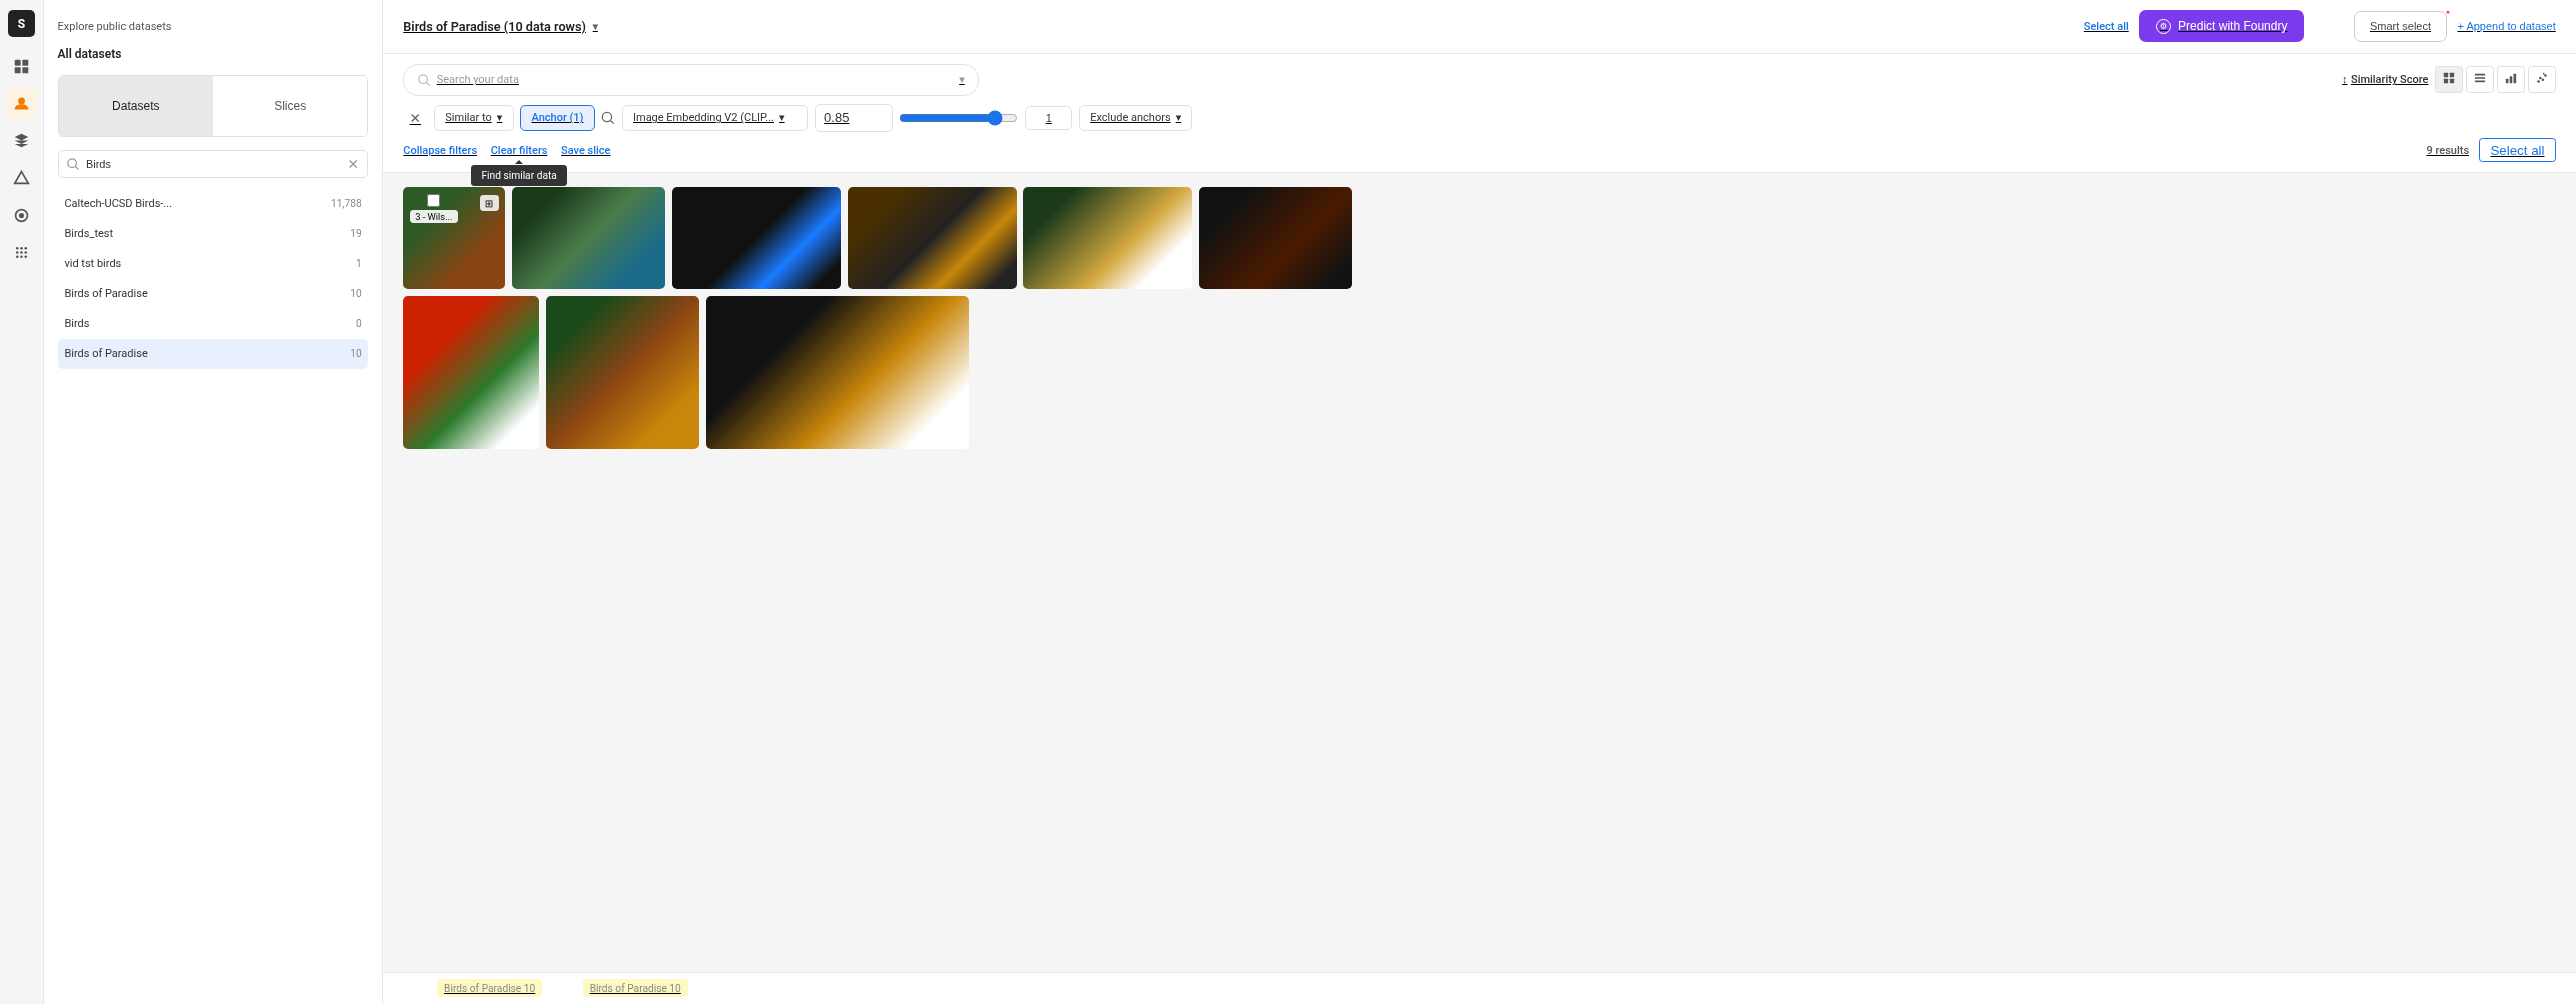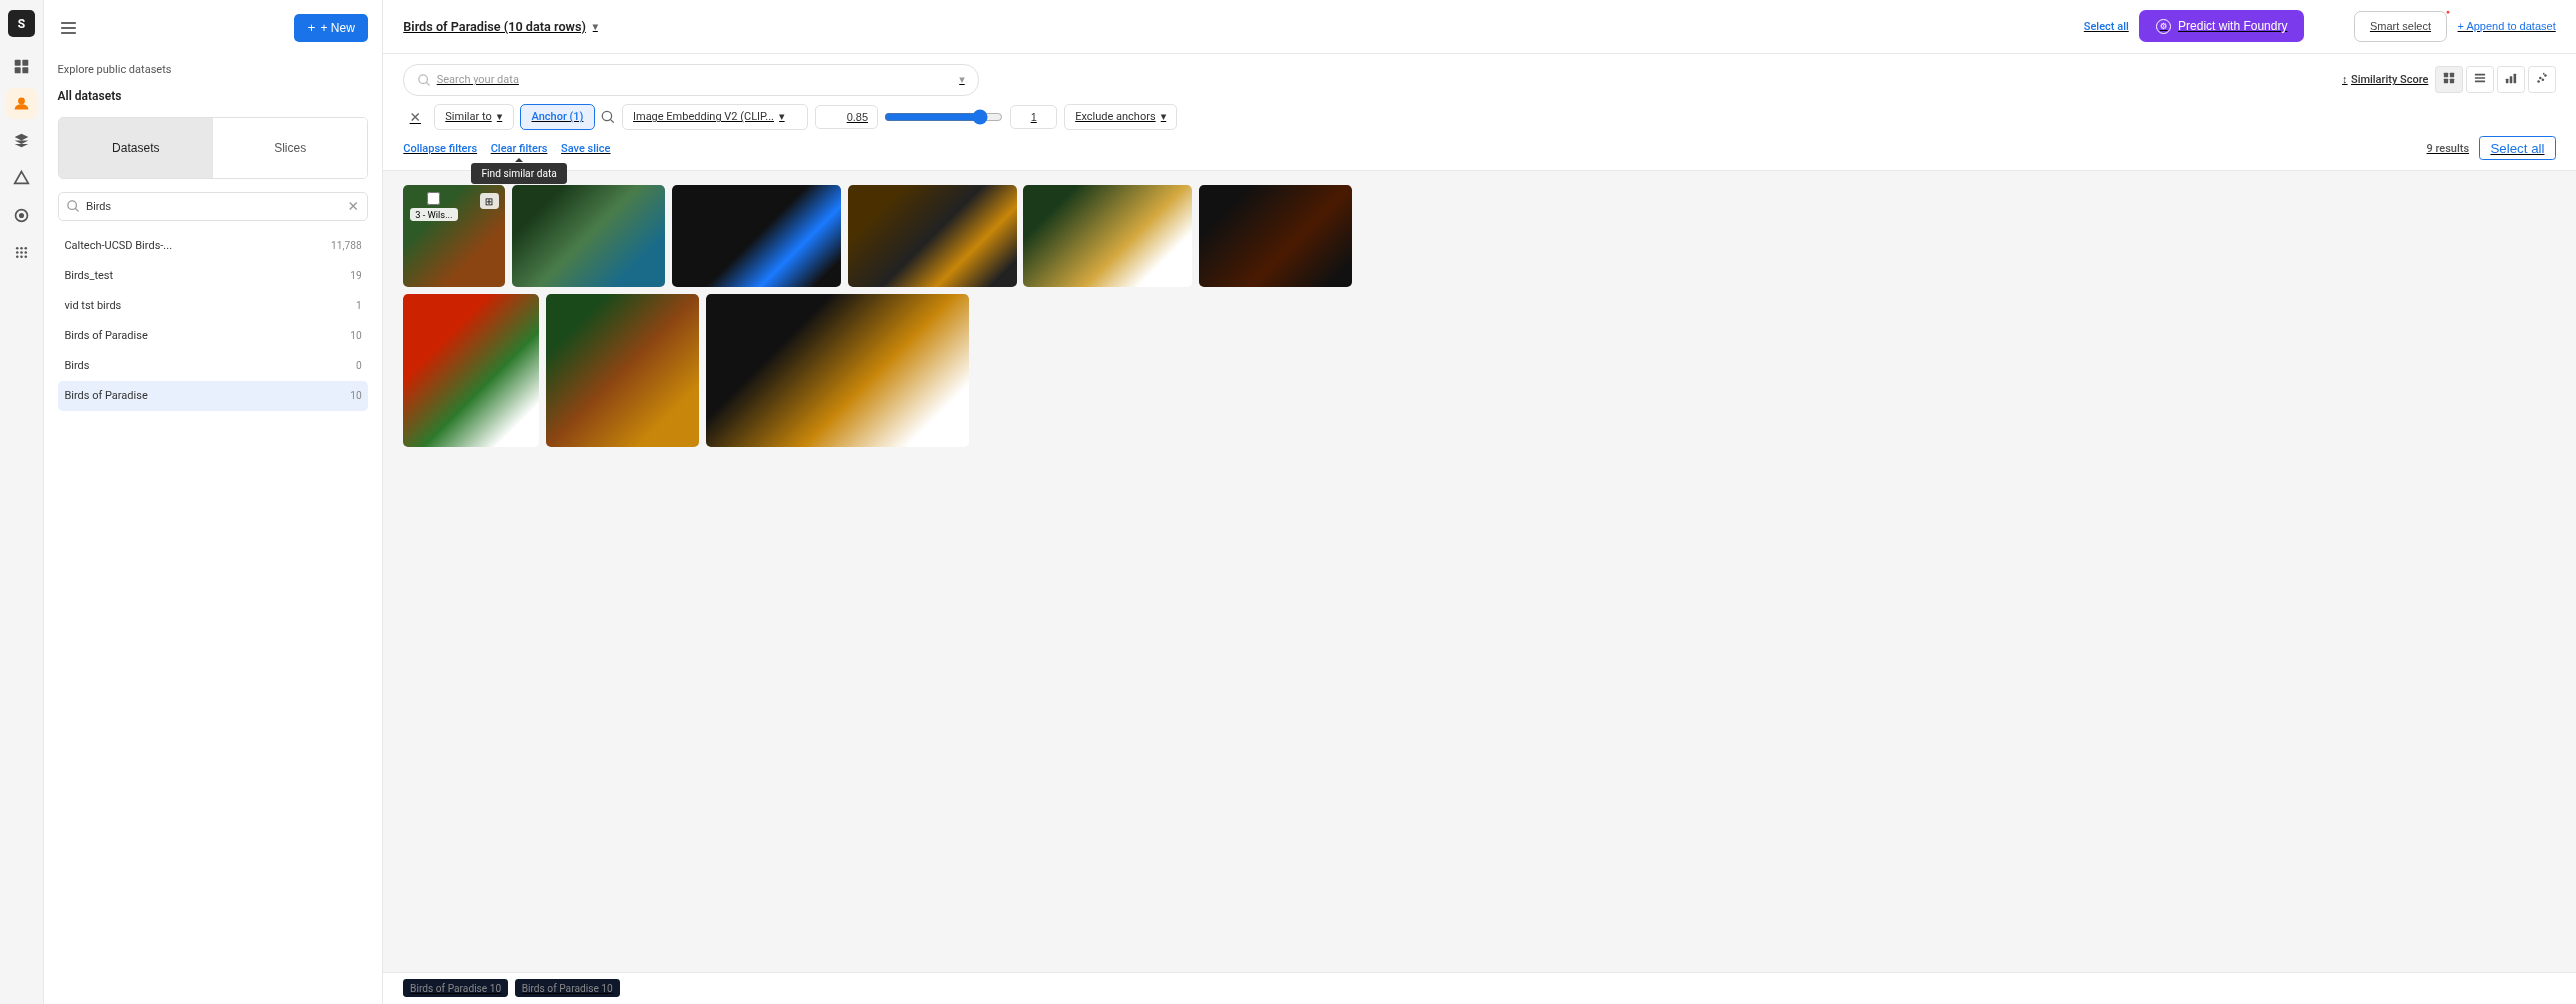--- a/index.html
+++ b/index.html
@@ -57,21 +57,21 @@
     .view-icons { display: flex; gap: 3.4px; }
     .view-icon-btn { padding: 5.1px 6.8px; border: 0.8px solid #e0e0e0; border-radius: 3.4px; background: #fff; cursor: pointer; font-size: 12px; color: #555; }
     .view-icon-btn.active { background: #f0f0f0; }
 
     
     .filter-row { display: flex; align-items: center; gap: 6.8px; flex-wrap: wrap; }
     .filter-close-btn { background: none; border: none; width: 24px; height: 24px; display: flex; align-items: center; justify-content: center; cursor: pointer; color: #666; border-radius: 50%; font-size: 13.6px; }
     .filter-select { border: 0.8px solid #e0e0e0; border-radius: 5.1px; padding: 5.1px 10.2px; font-size: 11px; color: #333; background: #fff; cursor: pointer; display: flex; align-items: center; gap: 5.1px; }
     .anchor-badge { background: #e8f0fe; border: 0.8px solid #1a73e8; color: #1a73e8; border-radius: 5.1px; padding: 5.1px 10.2px; font-size: 11px; font-weight: 500; cursor: pointer; }
     .model-select { border: 0.8px solid #e0e0e0; border-radius: 5.1px; padding: 5.1px 10.2px; font-size: 11px; color: #333; background: #fff; cursor: pointer; display: flex; align-items: center; gap: 5.1px; min-width: 186px; }
-    .threshold-input { border: 0.8px solid #e0e0e0; border-radius: 5.1px; padding: 5.1px 8.5px; font-size: 11px; color: #333; width: 63px; text-align: right; }
+    .threshold-input { border: 0.8px solid #e0e0e0; border-radius: 5.1px; padding: 5.1px 8.5px; font-size: 13px; color: #333; width: 78px; text-align: left; }
     .slider-container { display: flex; align-items: center; width: 119px; }
     .slider { width: 100%; accent-color: #1a73e8; }
     .count-input { border: 0.8px solid #e0e0e0; border-radius: 5.1px; padding: 5.1px 8.5px; font-size: 11px; color: #333; width: 47px; text-align: center; }
     .exclude-select { border: 0.8px solid #e0e0e0; border-radius: 5.1px; padding: 5.1px 10.2px; font-size: 11px; color: #333; background: #fff; cursor: pointer; display: flex; align-items: center; gap: 5.1px; }
 
     
     .filter-links-row { display: flex; align-items: center; justify-content: space-between; margin-top: 6.8px; }
     .filter-links-left { display: flex; gap: 13.6px; position: relative; }
     .filter-link { font-size: 11px; color: #1a73e8; cursor: pointer; font-weight: 500; }
     .tooltip { background: #333; color: #fff; padding: 5.1px 10.2px; border-radius: 3.4px; font-size: 10.2px; position: absolute; bottom: -29px; left: 68px; white-space: nowrap; z-index: 10; }
@@ -92,21 +92,21 @@
     .bird-img-3 { background: linear-gradient(135deg, #111 30%, #111 50%, #1a7aff 70%, #111 90%); }
     .bird-img-4 { background: linear-gradient(135deg, #4a3000 20%, #222 50%, #c8860a 70%, #222 90%); }
     .bird-img-5 { background: linear-gradient(135deg, #1a3a1a 20%, #d4a840 60%, #fff 80%); }
     .bird-img-6 { background: linear-gradient(135deg, #111 20%, #4a1a00 60%, #111 90%); }
     .bird-img-7 { background: linear-gradient(135deg, #cc2200 30%, #2d7a2d 60%, #fff 85%); }
     .bird-img-8 { background: linear-gradient(135deg, #1a4a1a 20%, #8b4513 50%, #c8860a 80%); }
     .bird-img-9 { background: linear-gradient(135deg, #111 30%, #c8860a 60%, #fff 85%); }
 
     .bottom-bar { background: #fff; border-top: 0.8px solid #e8e8e8; padding: 6.8px 20.3px; display: flex; align-items: center; justify-content: space-between; font-size: 10.2px; color: #888; }
     .bottom-labels { display: flex; gap: 6.8px; }
-    .bottom-label { padding: 3.4px 6.8px; background: #0f172a; border-radius: 3.4px; }
+    .bottom-label { padding: 3.4px 6.8px; background: #fef9c3; border-radius: 3.4px; margin-left: 34px; }
 
     .sidebar-icons-col { display: flex; flex-direction: column; align-items: center; padding: 10.2px 6.8px; gap: 6.8px; border-right: 0.8px solid #e8e8e8; width: 44px; }
     .app-logo { width: 27px; height: 27px; background: #222; border-radius: 5.1px; display: flex; align-items: center; justify-content: center; color: #fff; font-size: 12px; font-weight: bold; margin-bottom: 6.8px; }
   </style>
 </head>
 <body>
 
 <div class="sidebar-icons-col">
   <div class="app-logo">S</div>
   <div class="nav-icon">
@@ -148,28 +148,20 @@
         <circle cx="10" cy="10" r="1.5"></circle>
         <circle cx="15" cy="10" r="1.5"></circle>
         <circle cx="5" cy="15" r="1.5"></circle>
         <circle cx="10" cy="15" r="1.5"></circle>
         <circle cx="15" cy="15" r="1.5"></circle>
       </svg>
   </div>
 </div>
 
 <div class="sidebar">
-  <div class="sidebar-top">
-    <div class="hamburger-icon">
-      <span></span>
-        <span></span>
-        <span></span>
-    </div>
-    <button class="new-button">+ New</button>
-  </div>
   <div class="explore-link">Explore public datasets</div>
   <div class="all-datasets-title">All datasets</div>
 
   <div class="tabs-row">
     <button class="tab-btn active">Datasets</button>
     <button class="tab-btn inactive">Slices</button>
   </div>
 
   <div class="search-box">
     <svg width="12" height="12" viewBox="0 0 14 14" fill="none">

